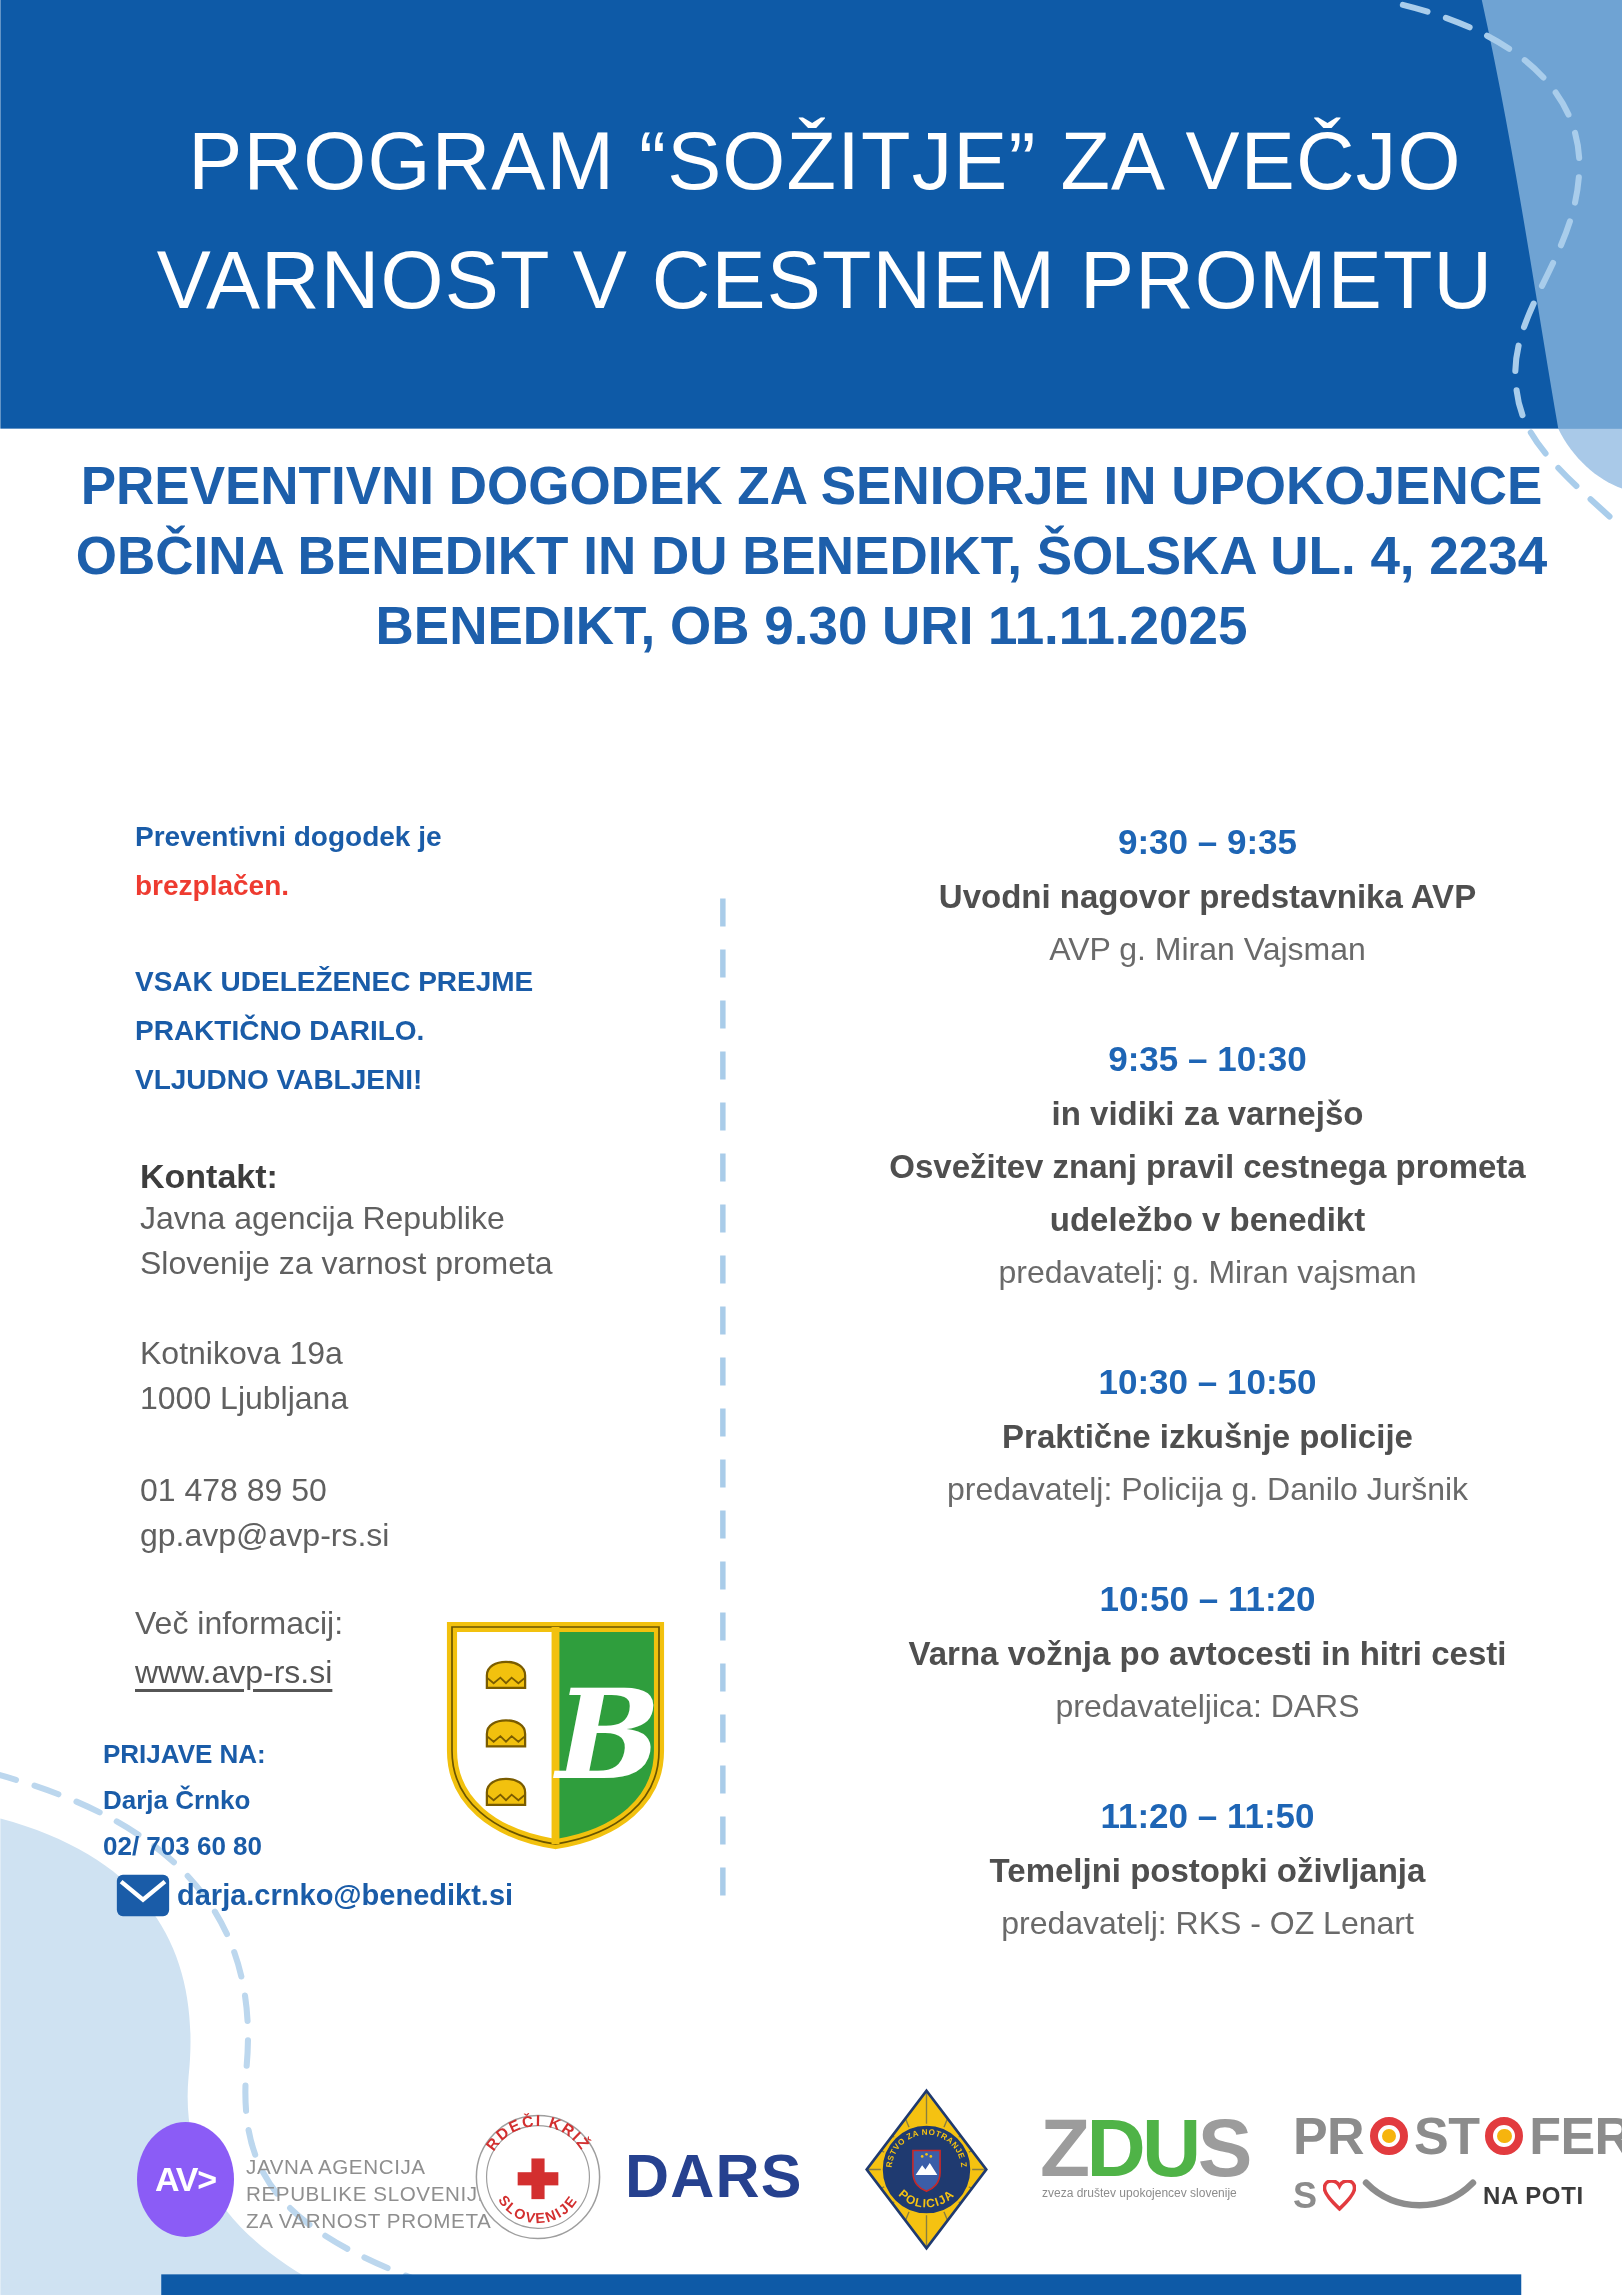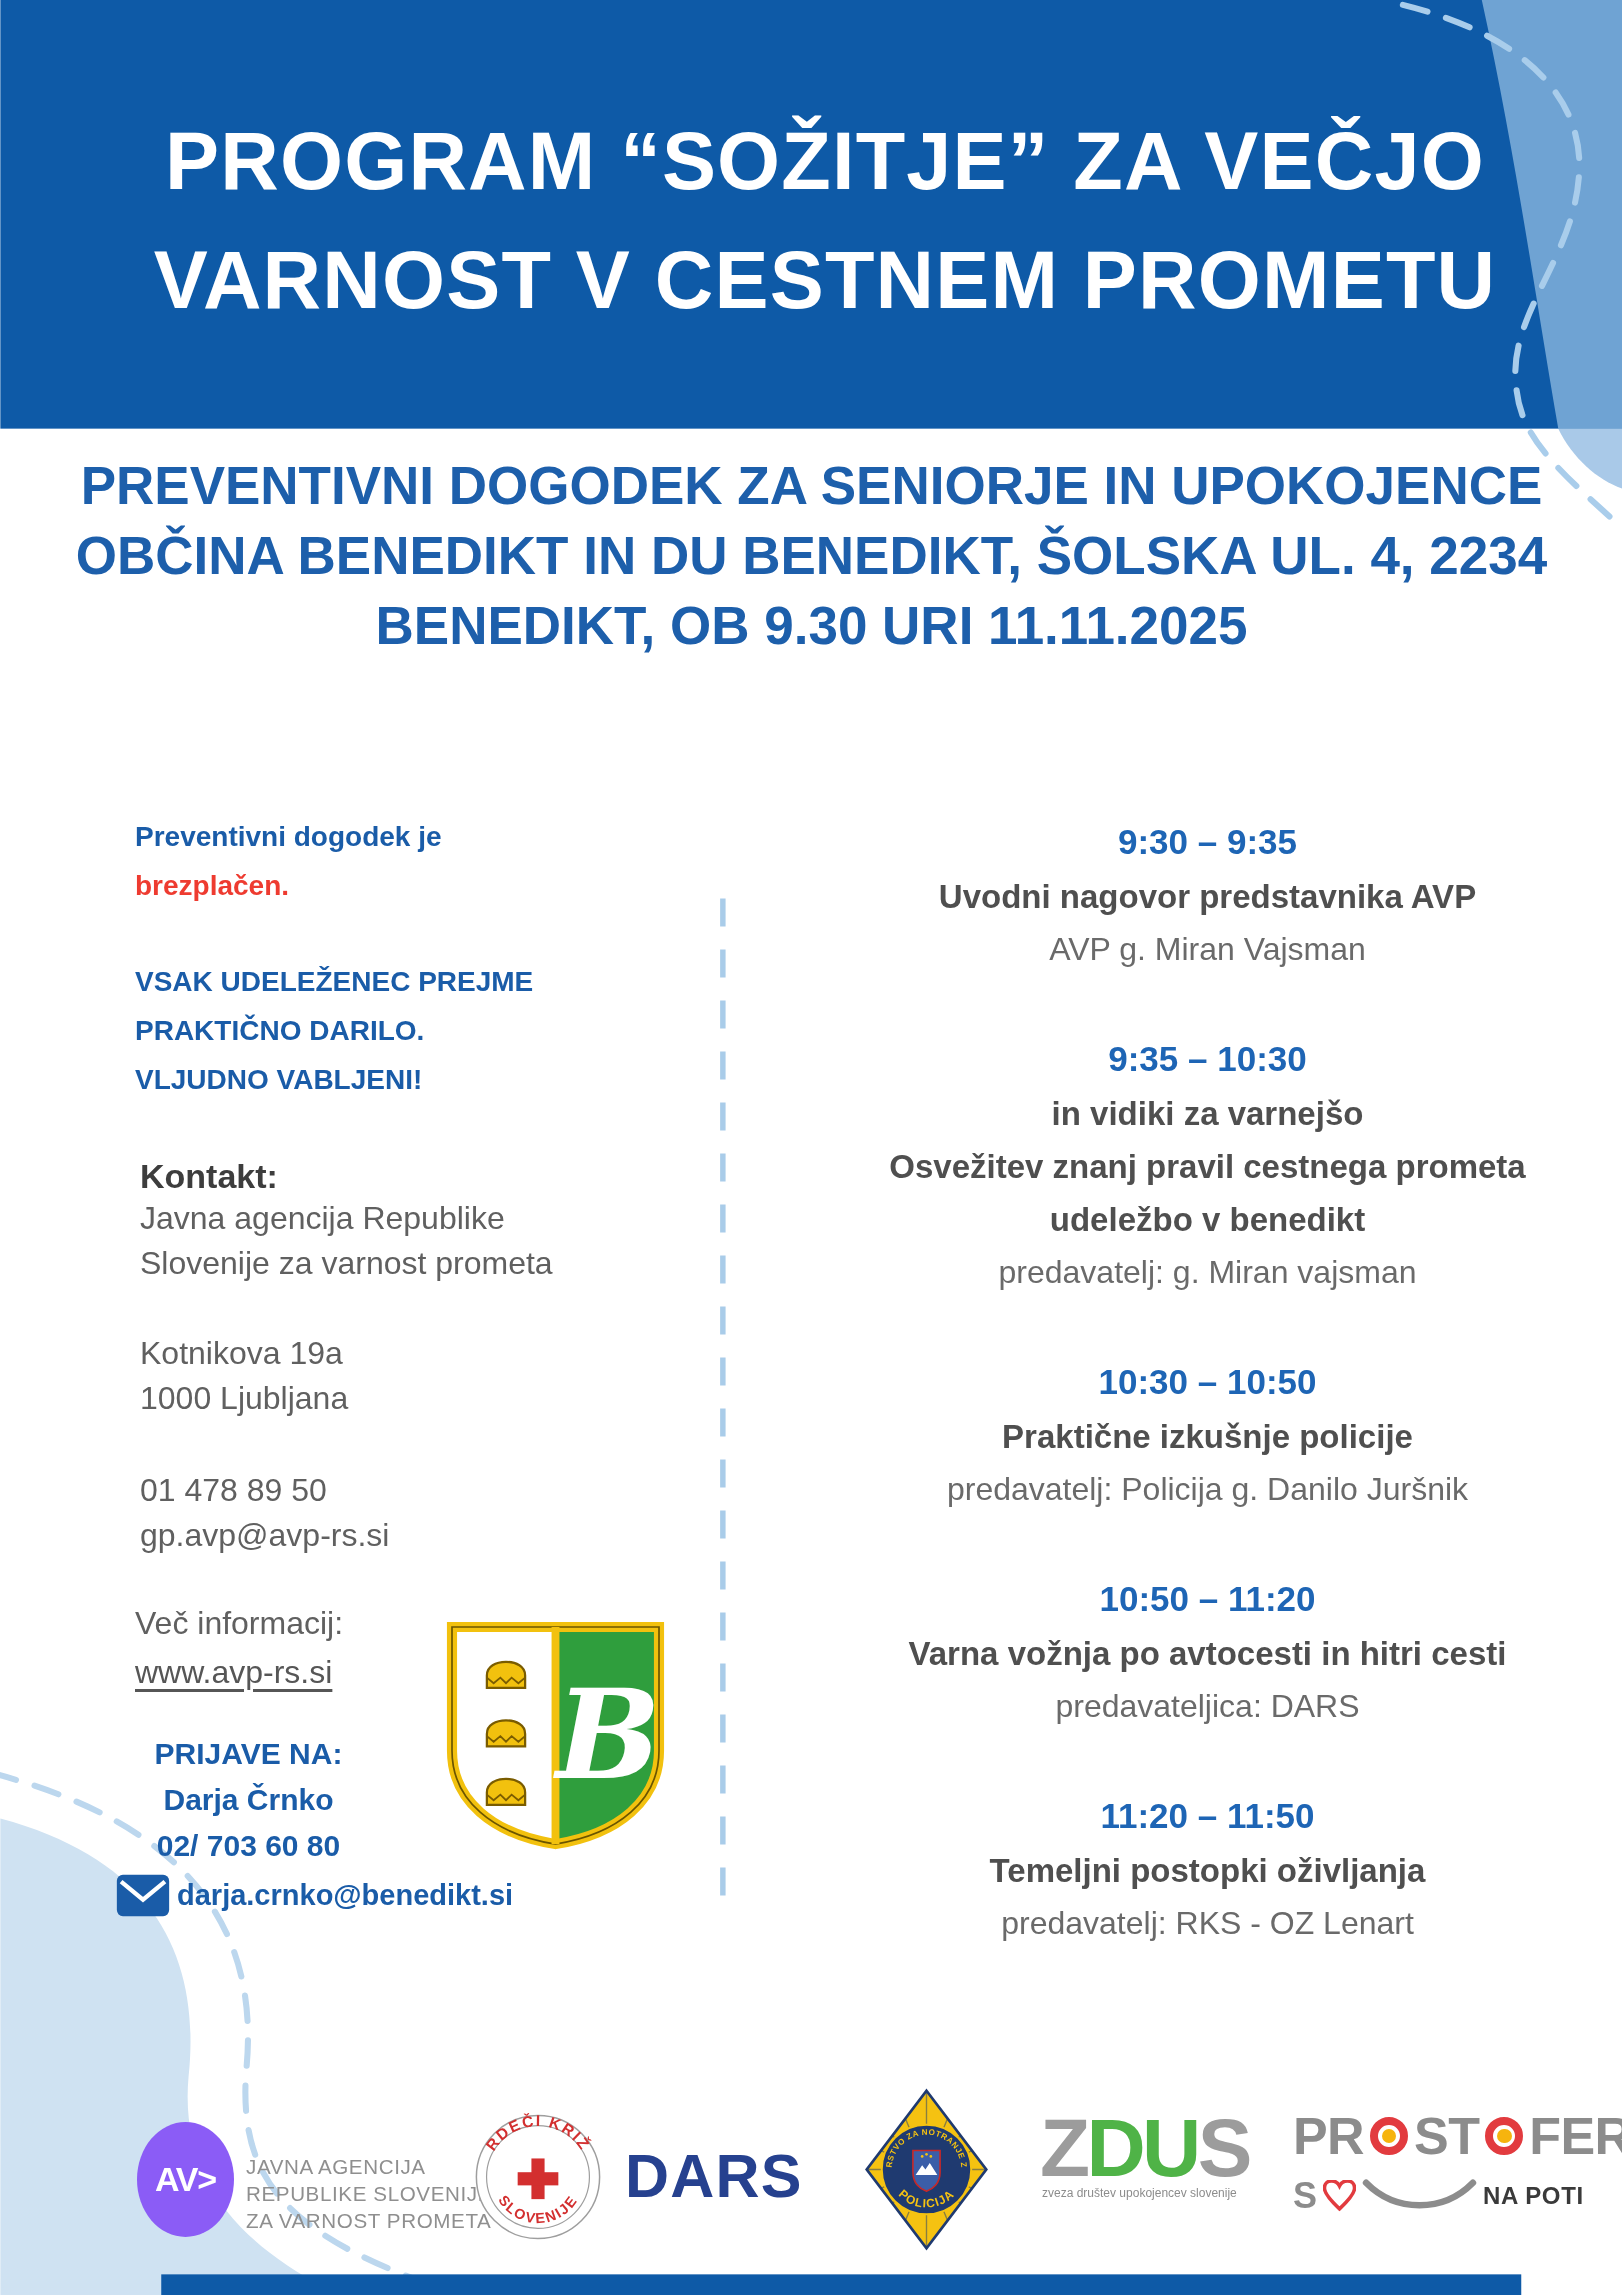--- a/index.html
+++ b/index.html
@@ -3,39 +3,39 @@
 <meta charset="utf-8">
 <style>
   html,body{margin:0;padding:0;background:#fff;}
   .page{position:relative;width:1623px;height:2295px;background:#ffffff;overflow:hidden;
         font-family:"Liberation Sans",sans-serif;}
   .deco{position:absolute;left:0;top:0;z-index:0;}
   .layer{position:absolute;z-index:2;}
 
   
   .title{left:0;right:0;top:102px;text-align:center;color:#ffffff;
-         font-size:81px;font-weight:700;line-height:119px;letter-spacing:1.2px;padding-left:27px;}
+         font-size:81px;font-weight:400;line-height:119px;letter-spacing:1.2px;padding-left:27px;}
 
   
   .subtitle{left:0;right:0;top:451px;text-align:center;color:#1D5FAB;
             font-size:53px;font-weight:700;line-height:70px;}
 
   
   .intro{left:135px;top:812px;font-size:28px;font-weight:700;line-height:49px;color:#1A5CA8;}
   .intro .red{color:#EE3B30;}
   .gift{left:135px;top:957px;font-size:28px;font-weight:700;line-height:49px;color:#1A5CA8;}
   .kontakt-h{left:140px;top:1151px;font-size:34px;font-weight:700;line-height:51px;color:#3D3D3D;}
   .graytext{font-size:32px;line-height:45px;color:#606060;}
   .agency{left:140px;top:1196px;}
   .address{left:140px;top:1331px;}
   .phoneblock{left:140px;top:1468px;}
   .moreinfo{left:135px;top:1599px;font-size:32px;line-height:49px;color:#606060;}
   .moreinfo .uline{text-decoration:underline;text-underline-offset:6px;color:#565656;}
-  .signup{left:103px;top:1731px;width:291px;text-align:center;
-          font-size:30px;font-weight:700;line-height:46px;color:#1A5CA8;}
+  .signup{left:103px;top:1731px;width:291px;text-align:left;
+          font-size:26px;font-weight:700;line-height:46px;color:#1A5CA8;}
   .emailrow{left:115px;top:1873px;display:flex;align-items:center;gap:6px;
             font-size:29px;font-weight:700;color:#1A5CA8;}
 
   
   .schedule{left:813px;top:814px;width:789px;}
   .sch-item{margin-bottom:55px;text-align:center;}
   .t-time{font-size:35px;font-weight:700;line-height:56px;color:#1E65B5;}
   .t-title{font-size:33px;font-weight:700;line-height:53px;color:#4F4F4F;}
   .t-speaker{font-size:32px;font-weight:400;line-height:53px;color:#6A6A6A;}
 

